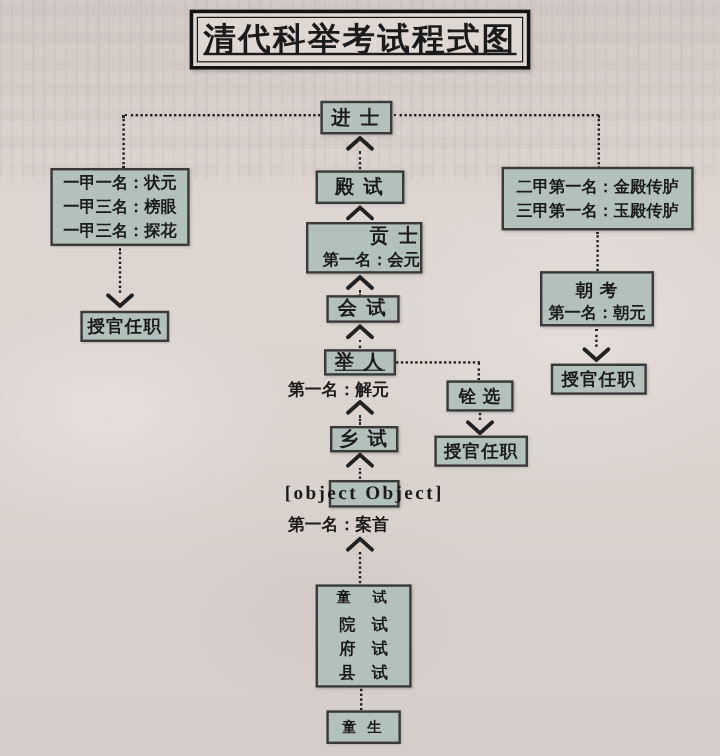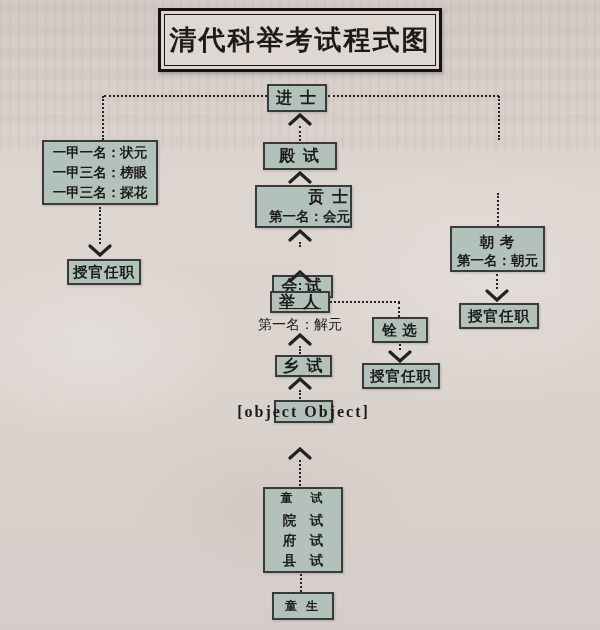--- a/index.html
+++ b/index.html
@@ -17,44 +17,45 @@
     opacity:.5;filter:blur(.6px);
   }
   .texture2{
     position:absolute;inset:0;
     background:
       radial-gradient(220px 140px at 15% 55%,rgba(255,255,255,.25),rgba(0,0,0,0) 70%),
       radial-gradient(260px 180px at 80% 45%,rgba(255,255,255,.20),rgba(0,0,0,0) 70%),
       radial-gradient(200px 120px at 45% 80%,rgba(160,148,146,.10),rgba(0,0,0,0) 70%);
   }
   .title-outer{
-    position:absolute;left:158px;top:8px;width:284px;height:64px;
+    position:absolute;left:158px;top:8px;width:284px;height:50px;
     box-sizing:border-box;border:3.5px solid #141414;padding:3px;background:#ded7d2;
     box-shadow:1px 2px 3px rgba(80,70,68,.35);
+    text-decoration:underline;
   }
   .title-inner{
     width:100%;height:100%;box-sizing:border-box;border:1.5px solid #141414;
     display:flex;align-items:center;justify-content:center;
     font-size:27px;font-weight:bold;letter-spacing:2px;white-space:nowrap;
   }
   .box{
     position:absolute;box-sizing:border-box;
     background:var(--box-fill,#b3c1bb);border:2px solid var(--box-border,#3a3a3a);
     display:flex;align-items:center;justify-content:center;
     font-weight:bold;white-space:nowrap;
     box-shadow:1px 1px 2px rgba(80,70,68,.25);
   }
   .box.multi{flex-direction:column;justify-content:center;}
   .fs17{font-size:12px;letter-spacing:3px;}
   .fs16{font-size:16px;letter-spacing:2px;}
   .fs14{font-size:14.5px;letter-spacing:1px;}
   .fs13{font-size:13.5px;letter-spacing:0;}
   .line{line-height:20px;text-align:right;}
   .floating-label{
-    position:absolute;font-weight:normal;font-size:14px;text-align:center;white-space:nowrap;
+    position:absolute;font-weight:bold;font-size:14px;white-space:nowrap;
   }
   .varrow{position:absolute;display:flex;flex-direction:column;align-items:center;}
   .varrow .dots{flex:1 1 auto;width:0;border-left:2.5px dotted #232323;}
   .vline{position:absolute;width:0;border-left:2.5px dotted #232323;}
   .hline{position:absolute;height:0;border-top:2.5px dotted #232323;}
   .chev{flex:0 0 auto;display:block;}
 </style>
 </head>
 <body>
 
@@ -97,21 +98,21 @@
     <div class="fs13">第一名：会元</div>
   </div>
 
   <div class="varrow" style="left:287px;top:229px;height:16px;">
     <svg class="chev" width="26" height="13" viewBox="0 0 26 13">
         <polyline points="3,11 13,2 23,11" fill="none" stroke="#222" stroke-width="3.2" stroke-linecap="round"></polyline>
       </svg>
     <div class="dots"></div>
   </div>
 
-  <div class="box fs16" style="left:272px;top:246px;width:61px;height:23px;margin-top:29px;">
+  <div class="box fs16" style="left:272px;top:246px;width:61px;height:23px;">
     <span>会 试</span>
   </div>
 
   <div class="varrow" style="left:287px;top:270px;height:20px;">
     <svg class="chev" width="26" height="13" viewBox="0 0 26 13">
         <polyline points="3,11 13,2 23,11" fill="none" stroke="#222" stroke-width="3.2" stroke-linecap="round"></polyline>
       </svg>
     <div class="dots"></div>
   </div>
 
@@ -136,20 +137,21 @@
     <svg class="chev" width="26" height="13" viewBox="0 0 26 13">
         <polyline points="3,11 13,2 23,11" fill="none" stroke="#222" stroke-width="3.2" stroke-linecap="round"></polyline>
       </svg>
     <div class="dots"></div>
   </div>
 
   <div class="box fs16" style="left:274px;top:400px;width:59px;height:23px;">
     <span>[object Object]</span>
   </div>
 
+  <div class="floating-label" style="left:240px;top:429px;width:120px;">第一名：案首</div>
 
   <div class="varrow" style="left:287px;top:447px;height:39px;">
     <svg class="chev" width="26" height="13" viewBox="0 0 26 13">
         <polyline points="3,11 13,2 23,11" fill="none" stroke="#222" stroke-width="3.2" stroke-linecap="round"></polyline>
       </svg>
     <div class="dots"></div>
   </div>
 
   <div class="box multi" style="left:263px;top:487px;width:80px;height:86px;padding:6px 0;">
     <div class="fs17" style="margin-bottom:4px;">童　试</div>
@@ -174,20 +176,24 @@
     <div class="dots"></div>
     <svg class="chev" width="26" height="13" viewBox="0 0 26 13">
         <polyline points="3,2 13,11 23,2" fill="none" stroke="#222" stroke-width="3.2" stroke-linecap="round"></polyline>
       </svg>
   </div>
 
   <div class="box fs14" style="left:67px;top:259px;width:74px;height:26px;">
     <span>授官任职</span>
   </div>
 
+  <div class="box multi" style="left:418px;top:139px;width:160px;height:53px;">
+    <div class="fs13 line">二甲第一名：金殿传胪</div>
+    <div class="fs13 line">三甲第一名：玉殿传胪</div>
+  </div>
 
   <div class="vline" style="left:497px;top:193px;height:33px;"></div>
 
   <div class="box multi" style="left:450px;top:226px;width:95px;height:46px;justify-content:flex-end;">
     <div class="fs14">朝 考</div>
     <div class="fs13">第一名：朝元</div>
   </div>
 
   <div class="varrow" style="left:484px;top:274px;height:28px;">
     <div class="dots"></div>

